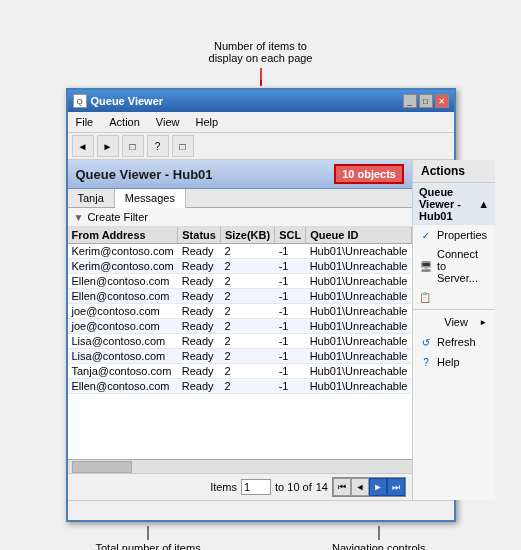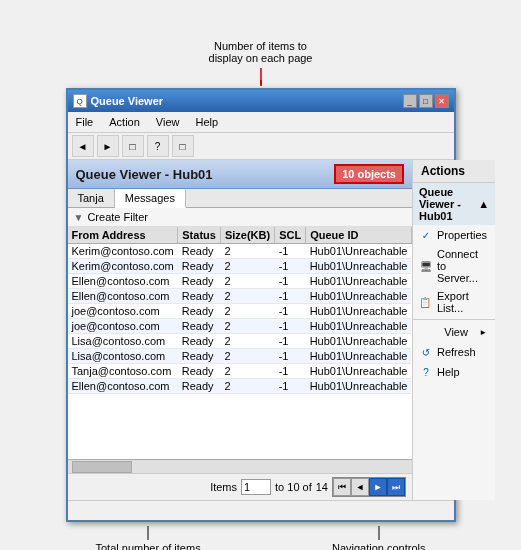--- a/index.html
+++ b/index.html
@@ -510,21 +510,20 @@
             <div class="action-item">
               <span class="action-icon" style="color: rgb(0, 96, 160);">✓</span>
               <span>Properties</span>
             </div>
             <div class="action-item">
               <span class="action-icon" style="color: rgb(51, 51, 51);">🖥</span>
               <span>Connect to Server...</span>
             </div>
             <div class="action-item">
               <span class="action-icon" style="color: rgb(0, 96, 0);">📋</span>
-              <span>Export List...</span>
             </div>
             <div style="height: 1px; background: rgb(204, 204, 204); margin: 2px 0px;"></div>
             <div class="action-item">
               <div class="action-submenu">
                 <span class="action-icon" style="color: rgb(51, 51, 51);"></span>
                 <span>View</span>
                 <span style="font-size: 8px;">►</span>
               </div>
             </div>
             <div class="action-item">

